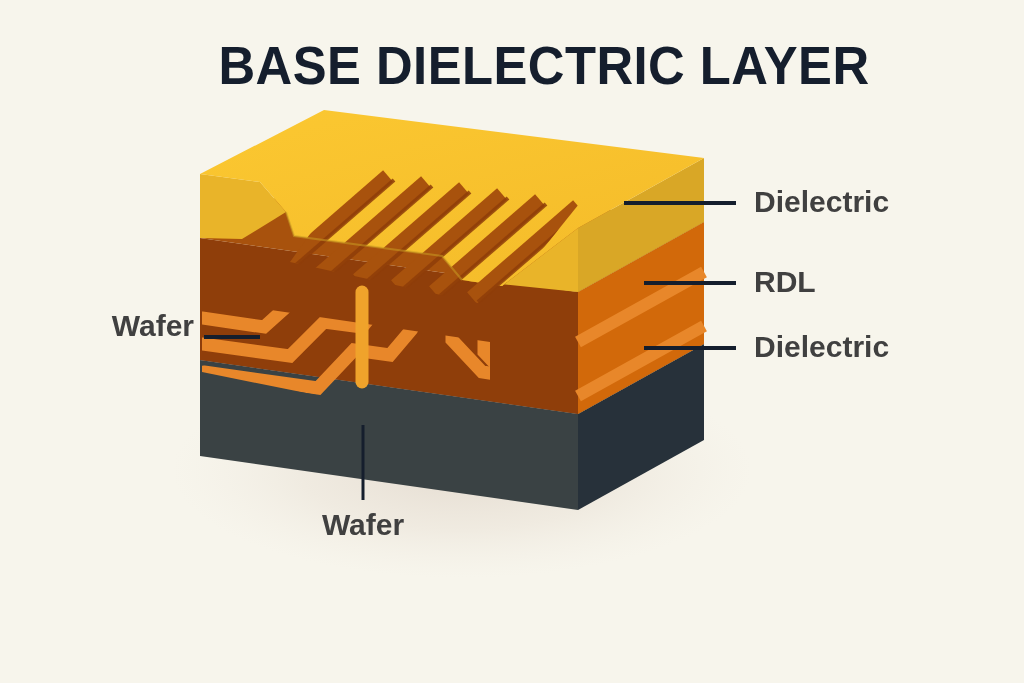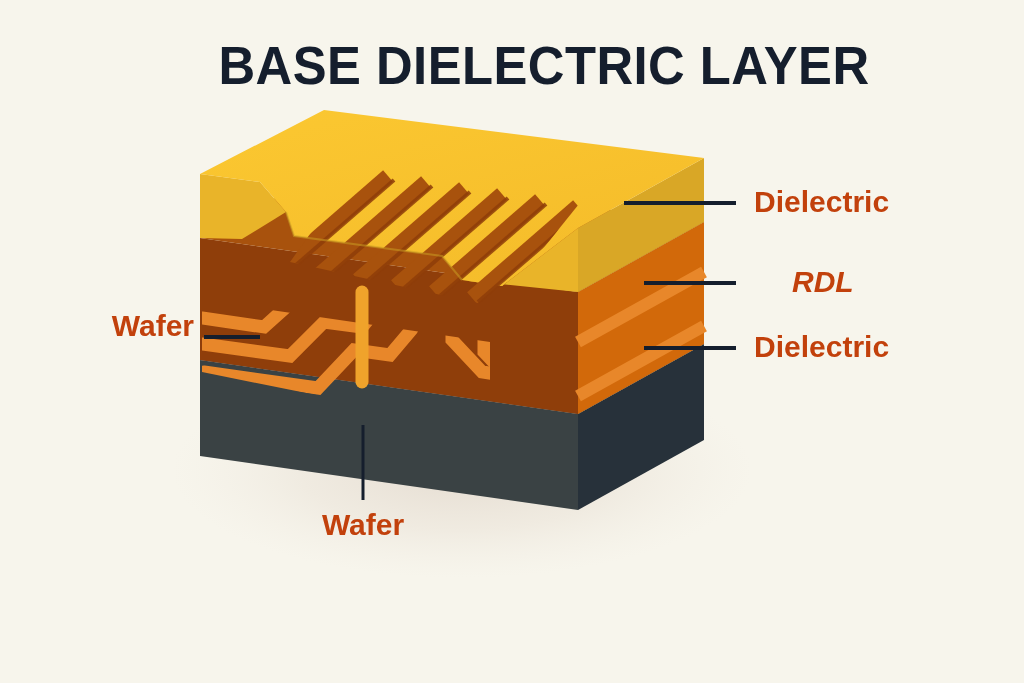--- a/index.html
+++ b/index.html
@@ -36,21 +36,21 @@
     font-family: "Liberation Sans", sans-serif;
     transform: scaleX(0.94);
     transform-origin: center top;
     white-space: nowrap;
   }
   .callout {
     position: absolute;
     font-size: 30px;
     line-height: 32px;
     font-weight: 700;
-    color: #c2410c;
+    color: #404040;
     white-space: nowrap;
     font-family: "Liberation Sans", sans-serif;
   }
   .callout-right { text-align: left; }
   .callout-left  { text-align: right; }
   .callout-center{ text-align: center; }
   svg#figure {
     position: absolute;
     left: 0; top: 0;
     width: 1024px;
@@ -162,21 +162,21 @@
       <line x1="592" y1="203" x2="704" y2="203"></line>
       <line x1="612" y1="283" x2="704" y2="283"></line>
       <line x1="612" y1="348" x2="704" y2="348"></line>
       <line x1="172" y1="337" x2="228" y2="337"></line>
       <line x1="331" y1="425" x2="331" y2="500" stroke-width="3"></line>
     </g>
   </svg>
 
   <div class="callout callout-right" style="left:722px; top:186px;">Dielectric</div>
 
-  <div class="callout callout-right" style="left:760px; top:266px;font-style:italic;">RDL</div>
+  <div class="callout callout-right" style="left:722px; top:266px;">RDL</div>
 
   <div class="callout callout-right" style="left:722px; top:331px;">Dielectric</div>
 
   <div class="callout callout-left" style="left:40px; top:310px; width:122px;">Wafer</div>
 
   <div class="callout callout-center" style="left:241px; top:509px; width:180px;">Wafer</div>
 
 </div>
 
 </body></html>

